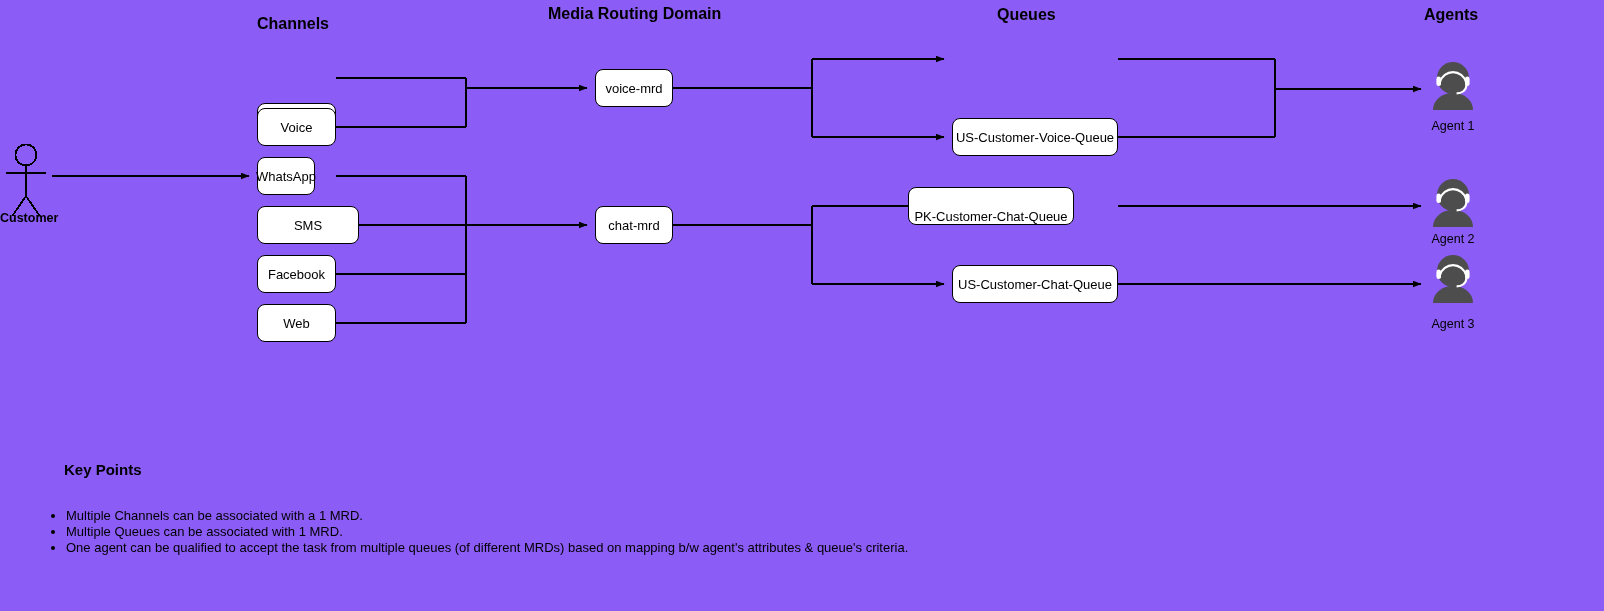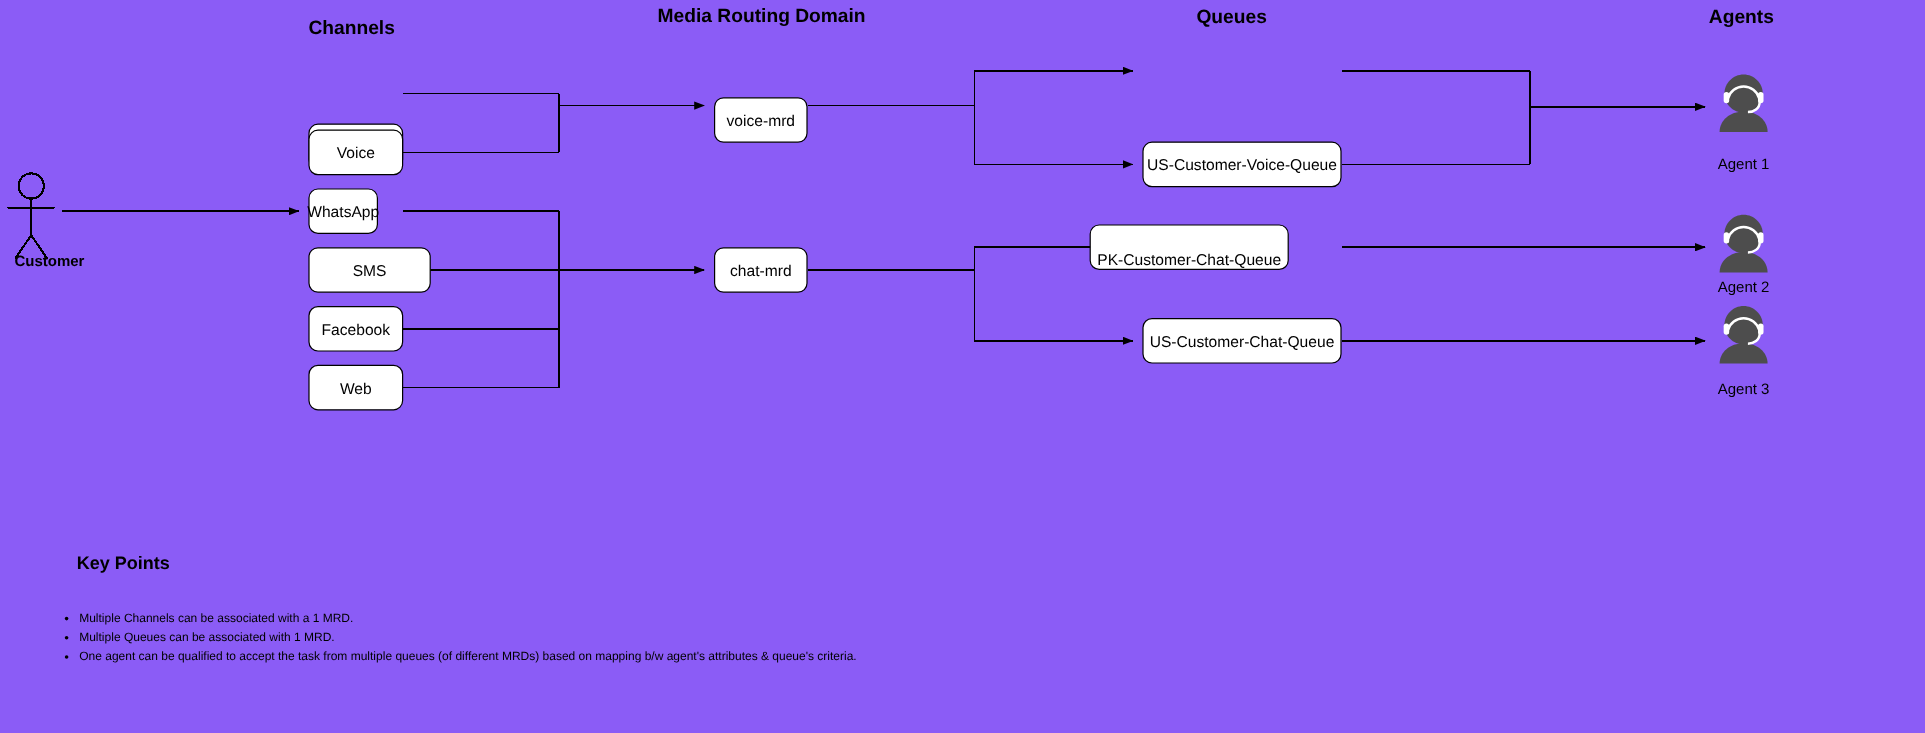--- a/index.html
+++ b/index.html
@@ -75,21 +75,21 @@
     font-size: 15px;
     font-weight: bold;
     margin-left: 36px;
   }
   .keypoints-list {
     position: absolute;
     left: 44px;
     top: 508px;
     margin: 0;
     padding-left: 22px;
-    font-size: 10px;
+    font-size: 13px;
     line-height: 16.2px;
     color: #000000;
   }
   .keypoints-list li {
     margin: 0;
     padding: 0;
     white-space: nowrap;
   }
 </style>
 </head>
@@ -145,42 +145,42 @@
       <line x1="1118" y1="59" x2="1275" y2="59"></line>
       <line x1="1118" y1="137" x2="1275" y2="137"></line>
       <line x1="1275" y1="59" x2="1275" y2="137"></line>
       <line x1="1275" y1="89" x2="1421" y2="89" marker-end="url(#arrowhead)"></line>
 
       <line x1="1118" y1="206" x2="1421" y2="206" marker-end="url(#arrowhead)"></line>
       <line x1="1118" y1="284" x2="1421" y2="284" marker-end="url(#arrowhead)"></line>
     </g>
   </svg>
 
-  <div class="actor-label" style="left:0px; top:211px;padding-left:12px;">Customer</div>
+  <div class="actor-label" style="left:0px; top:211px;">Customer</div>
 
   <div class="node-box" style="left:257px; top:59px; width:79px; height:38px;margin-top:44px;">
     <span>Viber</span>
   </div>
   <div class="node-box" style="left:257px; top:108px; width:79px; height:38px;">
     <span>Voice</span>
   </div>
   <div class="node-box" style="left:257px; top:157px; width:58px; height:38px;">
     <span>WhatsApp</span>
   </div>
   <div class="node-box" style="left:257px; top:206px; width:102px; height:38px;">
     <span>SMS</span>
   </div>
   <div class="node-box" style="left:257px; top:255px; width:79px; height:38px;">
     <span>Facebook</span>
   </div>
   <div class="node-box" style="left:257px; top:304px; width:79px; height:38px;">
     <span>Web</span>
   </div>
 
-  <div class="node-box" style="left:595px; top:69px; width:78px; height:38px;margin-top:12px;">
+  <div class="node-box" style="left:595px; top:69px; width:78px; height:38px;">
     <span>voice-mrd</span>
   </div>
   <div class="node-box" style="left:595px; top:206px; width:78px; height:38px;">
     <span>chat-mrd</span>
   </div>
 
   <div class="node-box queue-box" style="left:952px; top:118px; width:166px; height:38px;">
     <span>US-Customer-Voice-Queue</span>
   </div>
   <div class="node-box queue-box" style="left:908px; top:187px; width:166px; height:38px;align-items:flex-end;">
@@ -201,21 +201,21 @@
         <path d="M10.6 18 L10.6 25"></path>
         <path d="M37.4 18 L37.4 25"></path>
         <path d="M37.4 25 C37.4 30.4 32.6 33.4 27.6 33.4"></path>
       </g>
       <g fill="#ffffff">
         <rect x="7.4" y="16.6" width="4.6" height="9.4" rx="2.3"></rect>
         <rect x="36" y="16.6" width="4.6" height="9.4" rx="2.3"></rect>
       </g>
     </svg>
   </div>
-  <div class="agent-label" style="left:1429px; top:130px; width:48px;text-align:center;">Agent 1</div>
+  <div class="agent-label" style="left:1429px; top:119px; width:48px;text-align:center;">Agent 1</div>
 
   <div class="agent-icon" style="left:1429px; top:177px;">
     <svg viewBox="0 0 48 52" width="48" height="52">
       <g fill="#4d4d4d">
         <path d="M24 2 C15.2 2 8 9.2 8 18 C8 26.8 15.2 34 24 34 C32.8 34 40 26.8 40 18 C40 9.2 32.8 2 24 2 Z"></path>
         <path d="M24 33 C12.5 33 4 40.5 4 50 L44 50 C44 40.5 35.5 33 24 33 Z"></path>
       </g>
       <g fill="none" stroke="#ffffff" stroke-width="2.1">
         <path d="M11 22 A13.5 13.5 0 0 1 37 22"></path>
         <path d="M10.6 18 L10.6 25"></path>

